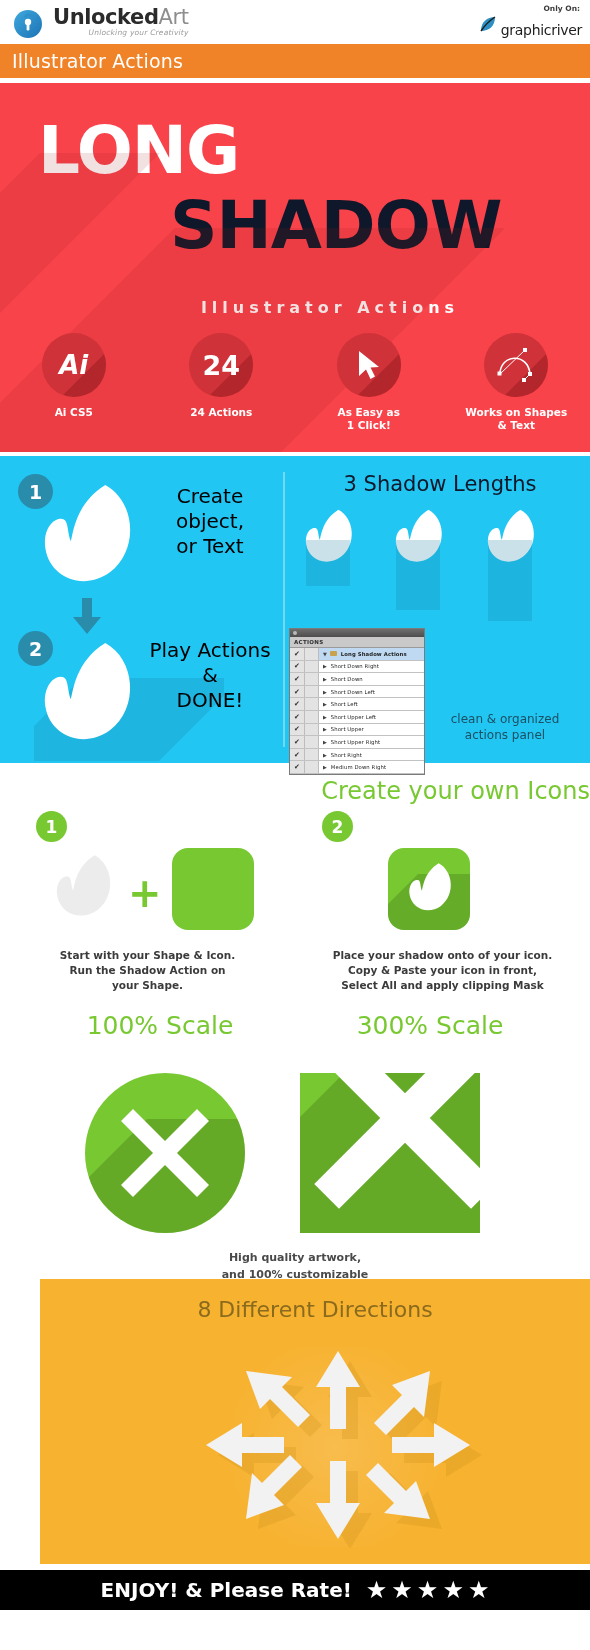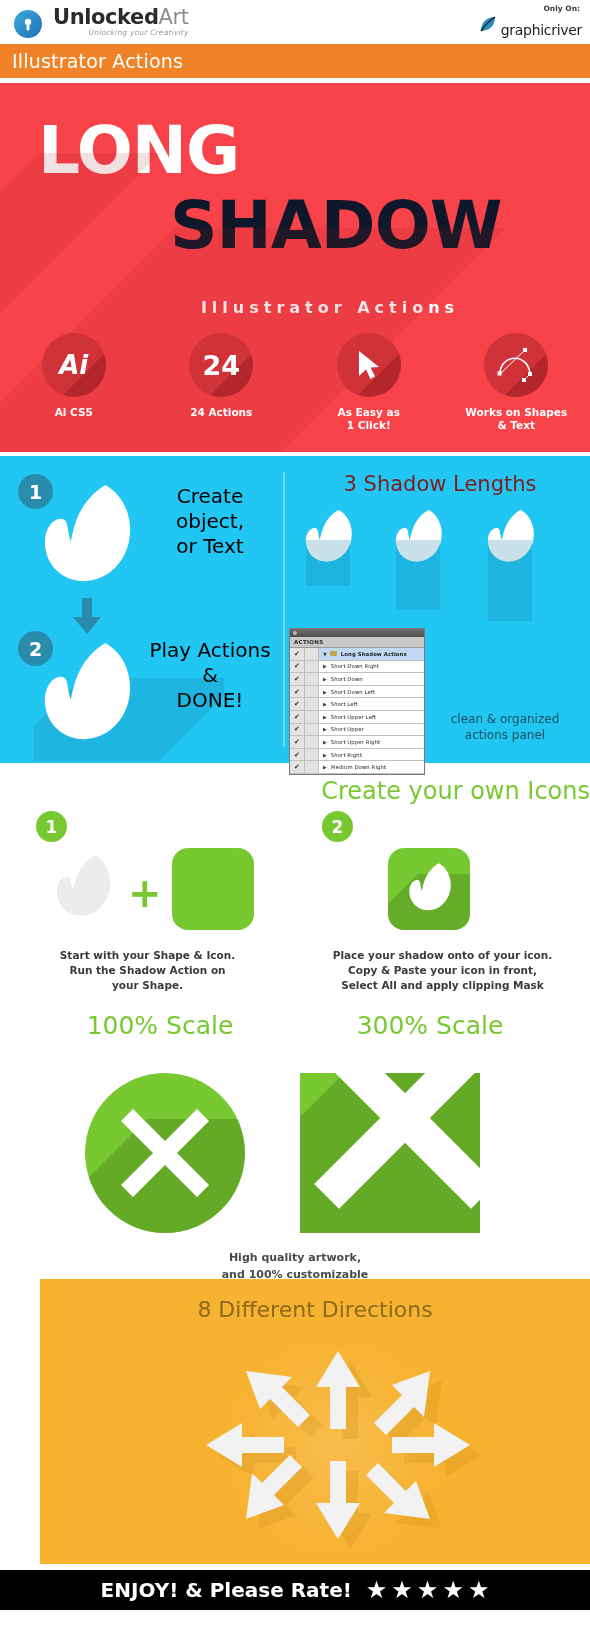--- a/index.html
+++ b/index.html
@@ -59,21 +59,21 @@
   
   .blue { position:relative; height:307px; background:#21c6f3; margin-top:4px; overflow:hidden; }
   .blue-divider { position:absolute; left:283px; top:16px; width:2px; height:275px; background:rgba(255,255,255,.35); }
   .step-badge {
     width:35px; height:35px; border-radius:50%; background:#2a8cab;
     color:#fff; font-size:19px; font-weight:bold;
     display:flex; align-items:center; justify-content:center;
   }
   .blue-txt { color:#000000; font-size:20px; line-height:1.25; text-align:center; }
   .blue-h { position:absolute; left:296px; right:6px; top:16px; text-align:center;
-            color:#7f1d1d; font-size:21px; }
+            color:#0f172a; font-size:21px; }
   .panel-cap { position:absolute; right:10px; top:255px; width:150px; text-align:center;
                color:#1b4f63; font-size:12px; line-height:1.35; }
 
   
   .apanel { position:absolute; left:289px; top:628px; width:136px; z-index:9;
             background:#d9d9d9; border:1px solid #7a7a7a;
             font-family:"DejaVu Sans", sans-serif; }
   .apanel-bar { height:8px; background:linear-gradient(#6e6e6e,#4d4d4d); position:relative; }
   .apanel-bar i { position:absolute; left:3px; top:2px; width:4px; height:4px;
                   border-radius:50%; background:#b9b9b9; }

